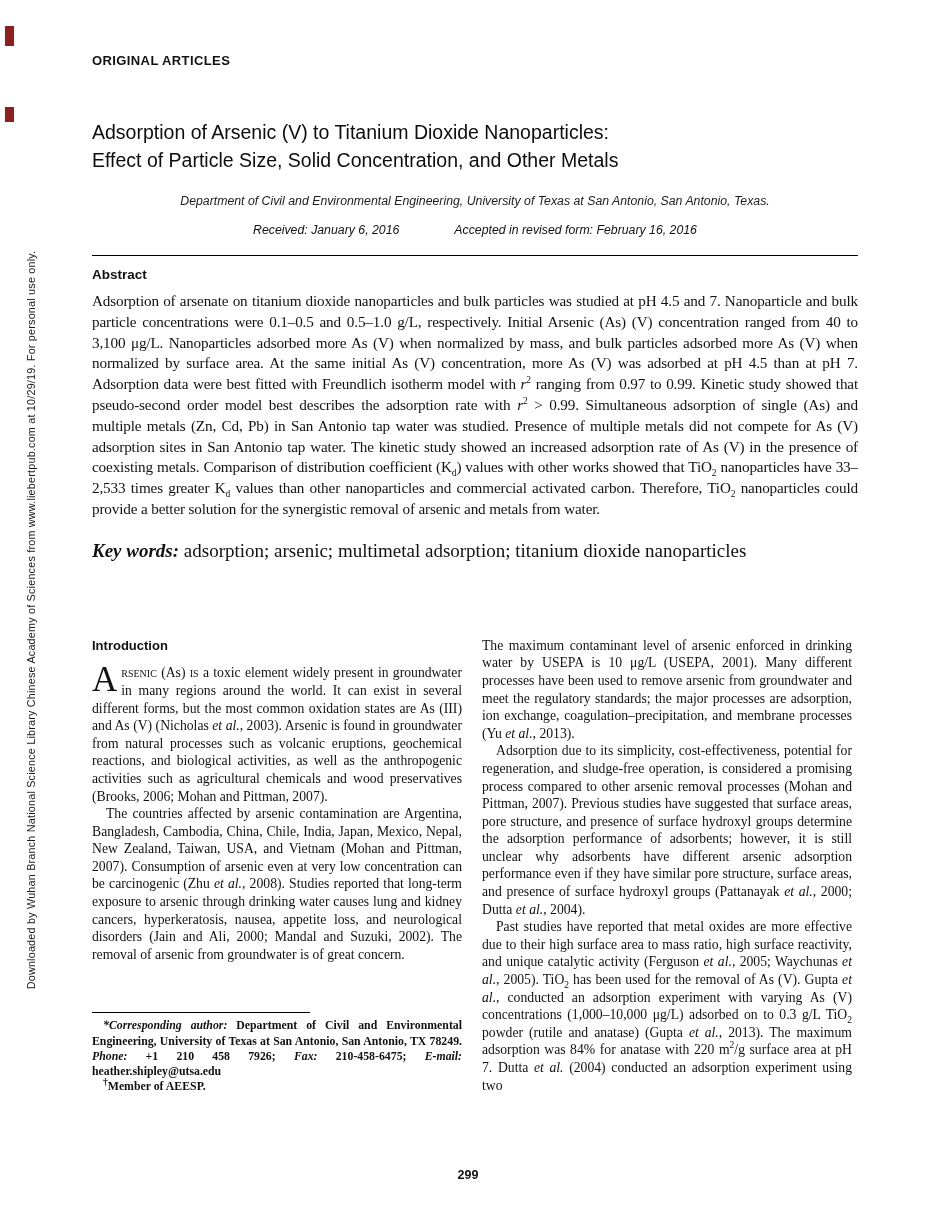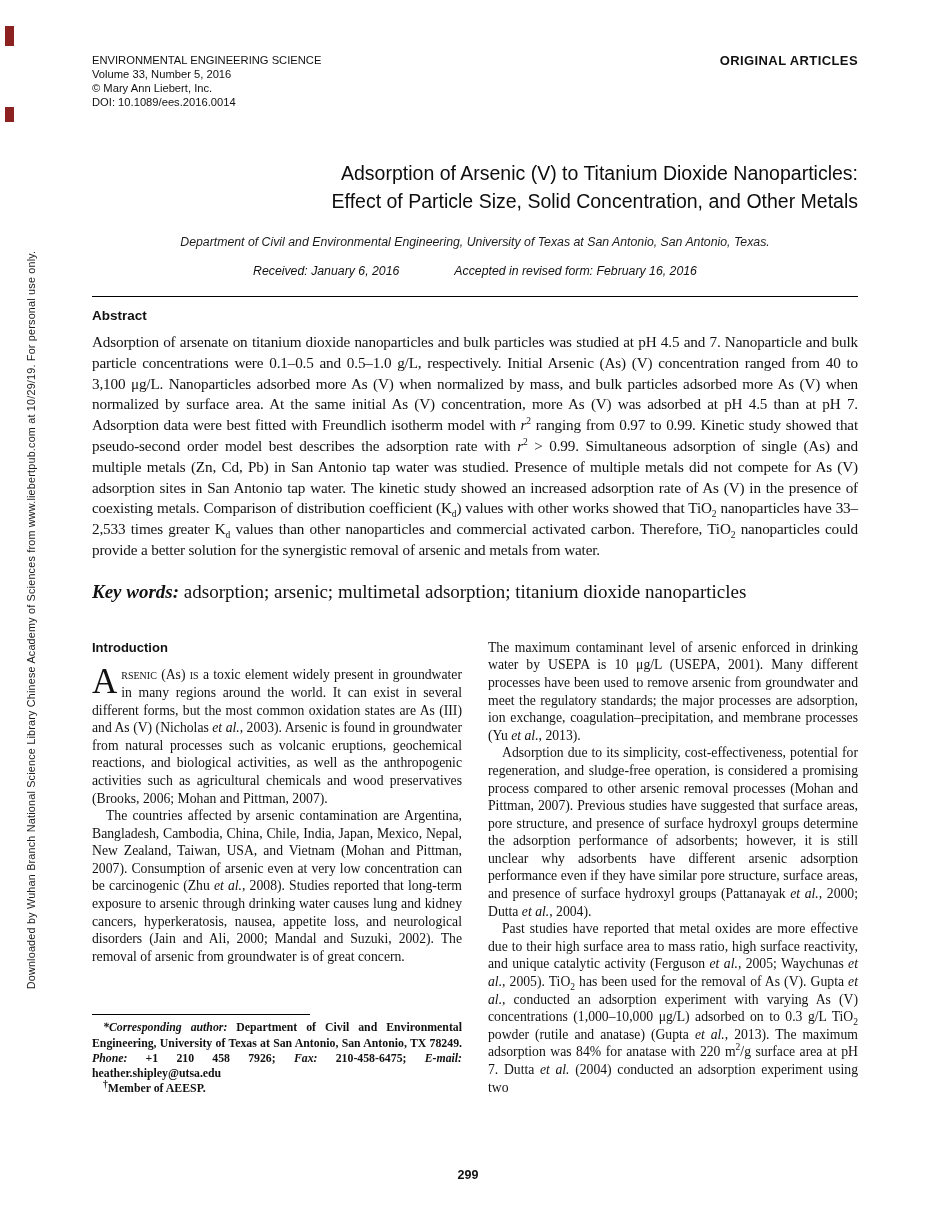--- a/index.html
+++ b/index.html
@@ -20,21 +20,21 @@
     font-size:10.8px; letter-spacing:.2px; color:#1a1a1a;
   }
   .content { position:absolute; left:92px; top:0; width:766px; }
   .header-row {
     display:flex; justify-content:space-between; align-items:flex-start;
     padding-top:53px; font-family:"Liberation Sans", sans-serif;
   }
   .journal-block { font-size:11.2px; line-height:14px; }
   .article-type { font-size:13px; font-weight:bold; letter-spacing:.4px; }
   .title {
-    margin-top:50px; text-align:right;
+    margin-top:50px; text-align:left;
     font-family:"Liberation Sans", sans-serif; font-weight:400;
     font-size:19.5px; line-height:28px; color:#0d0d0d;
   }
   .authors {
     margin-top:22px; text-align:center;
     font-family:"Liberation Sans", sans-serif; font-size:14.6px;
   }
   .authors sup { font-size:9.5px; }
   .affiliation {
     margin-top:20px; text-align:center;
@@ -52,21 +52,21 @@
     margin-top:11px;
     font-family:"Liberation Sans", sans-serif;
     font-weight:bold; font-size:13.5px;
   }
   .abstract-body {
     margin-top:9px; font-size:15.2px; line-height:20.8px;
     letter-spacing:-.15px; text-align:justify;
   }
   .keywords { margin-top:20px; font-size:19px; }
   .kw-label { font-weight:bold; font-style:italic; }
-  .columns { margin-top:36px; display:flex; gap:26px; min-height:458px; }
+  .columns { margin-top:75px; display:flex; gap:20px; min-height:458px; }
   .col { width:370px; font-size:13.7px; line-height:17.6px; text-align:justify; }
   .col-left { display:flex; flex-direction:column; }
   .section-heading {
     font-family:"Liberation Sans", sans-serif;
     font-weight:bold; font-size:13px; margin-bottom:10px; text-align:left;
   }
   .para { margin:0; }
   .para-indent { text-indent:14px; }
   sub, sup { font-size:9.5px; line-height:0; }
   .dropcap { float:left; font-size:35px; line-height:28px; margin:2px 4px 0 0; }
@@ -85,26 +85,20 @@
 <div class="page">
 
   <div class="edge-mark m1"></div>
   <div class="edge-mark m2"></div>
 
   <div class="sidebar-rotated">Downloaded by Wuhan Branch National Science Library Chinese Academy of Sciences from www.liebertpub.com at 10/29/19. For personal use only.</div>
 
   <div class="content">
 
     <div class="header-row">
-      <div class="journal-block">
-        <div>ENVIRONMENTAL ENGINEERING SCIENCE</div>
-        <div>Volume 33, Number 5, 2016</div>
-        <div>© Mary Ann Liebert, Inc.</div>
-        <div>DOI: 10.1089/ees.2016.0014</div>
-      </div>
       <div class="article-type">ORIGINAL ARTICLES</div>
     </div>
 
     <h1 class="title">
       <span>Adsorption of Arsenic (V) to Titanium Dioxide Nanoparticles:</span><br>
       <span>Effect of Particle Size, Solid Concentration, and Other Metals</span>
     </h1>
 
 
     <div class="affiliation">Department of Civil and Environmental Engineering, University of Texas at San Antonio, San Antonio, Texas.</div>

